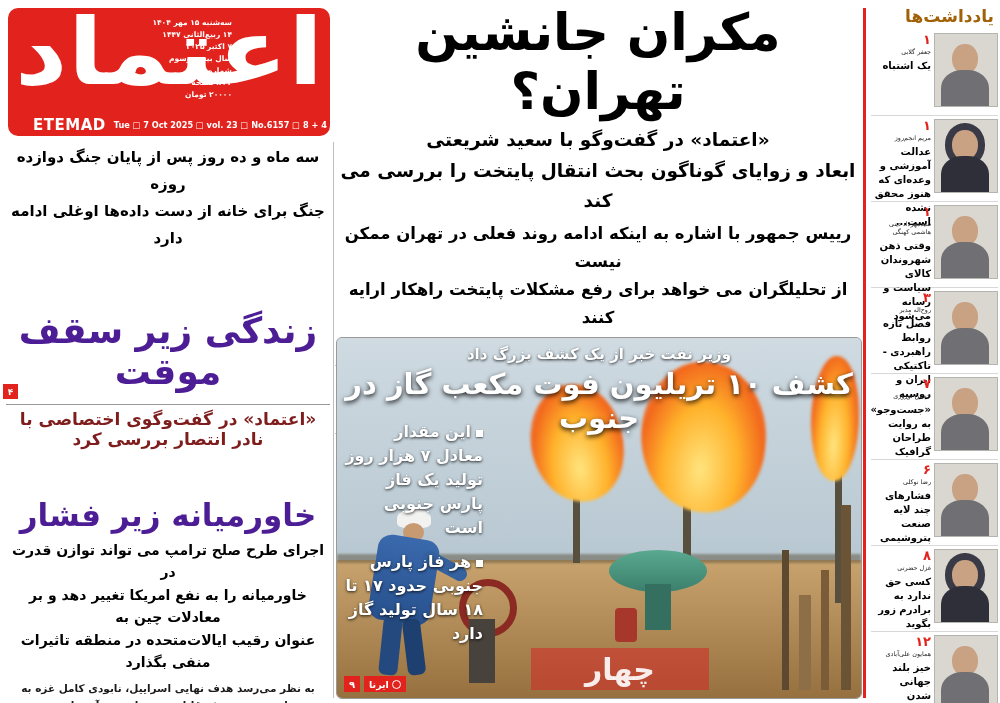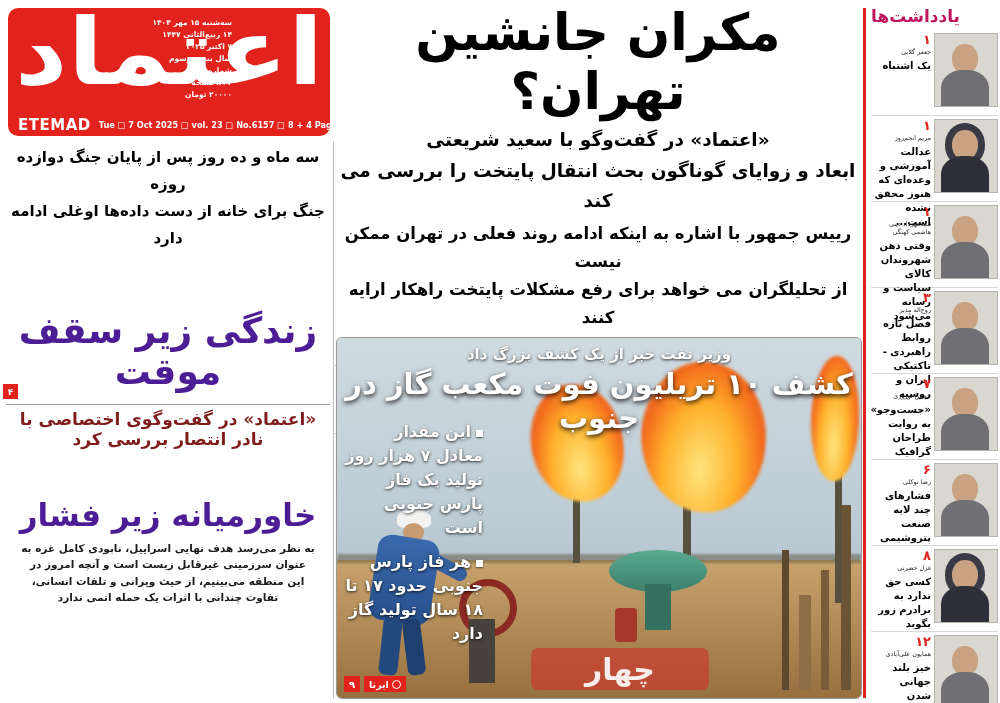--- a/index.html
+++ b/index.html
@@ -4,21 +4,21 @@
 <style>
   html,body{margin:0;padding:0;background:#fff;}
   body{width:1000px;height:703px;overflow:hidden;font-family:"DejaVu Sans",sans-serif;}
   .page{position:relative;width:1000px;height:703px;direction:rtl;background:#fff;}
 
   
   .masthead{position:absolute;left:8px;top:8px;width:322px;height:128px;background:#e2231d;border-radius:10px;overflow:hidden;}
   .calli{position:absolute;left:-6px;top:-14px;width:334px;height:118px;color:#fff;font-size:92px;font-weight:bold;text-align:center;line-height:118px;transform:scaleX(1.12);letter-spacing:-4px;}
   .mh-info{position:absolute;right:98px;top:9px;color:#fff;font-size:7.5px;font-weight:bold;line-height:1.6;text-align:right;}
   .mh-info span{display:block;}
-  .mh-bottom{position:absolute;left:0;right:0;bottom:0;height:22px;display:flex;direction:ltr;align-items:center;padding:0 10px;gap:8px;}
+  .mh-bottom{position:absolute;left:0;right:0;bottom:0;height:22px;display:flex;direction:ltr;align-items:center;padding:0 25px;gap:8px;}
   .mh-latin{color:#fff;font-weight:bold;font-size:15px;letter-spacing:.5px;}
   .mh-en{color:#fff;font-size:8.2px;font-weight:bold;white-space:nowrap;}
 
   
   .vrule{position:absolute;left:333px;top:142px;width:1px;height:556px;background:#bdbdbd;}
   .leftcol{position:absolute;left:6px;top:140px;width:324px;}
   .brief{font-size:15px;font-weight:bold;text-align:center;line-height:1.8;padding:4px 0 6px;color:#000;}
   .section{position:relative;padding:4px 0 12px;}
   .section + .section{border-top:1.5px solid #9a9a9a;}
   .h-big{font-size:36px;font-weight:bold;text-align:center;color:#4c1d95;letter-spacing:-1px;margin-top:48px;}
@@ -73,26 +73,26 @@
   .p4{right:66px;width:7px;height:140px;background:#5d4930;}
   .ph-kicker{position:absolute;left:0;right:0;top:7px;text-align:center;color:#fff;font-weight:bold;font-size:15px;text-shadow:0 1px 3px rgba(0,0,0,.85);}
   .ph-head{position:absolute;left:0;right:0;top:29px;text-align:center;color:#fff;font-weight:bold;font-size:29px;letter-spacing:-1px;text-shadow:0 2px 5px rgba(0,0,0,.9);}
   .ph-bullets{position:absolute;left:8px;top:82px;width:138px;color:#fff;font-weight:bold;font-size:16px;line-height:1.5;text-align:right;text-shadow:0 1px 3px rgba(0,0,0,.85);}
   .ph-bullet{margin-bottom:10px;}
   .sq{display:inline-block;width:7px;height:7px;background:#fff;margin-left:5px;box-shadow:0 1px 2px rgba(0,0,0,.6);}
   .ph-badges{position:absolute;left:7px;bottom:6px;display:flex;direction:ltr;gap:4px;align-items:center;}
   .badge-num{background:#e2231d;color:#fff;font-size:10px;font-weight:bold;width:16px;height:16px;display:flex;align-items:center;justify-content:center;}
   .badge-credit{background:#e2231d;color:#fff;font-size:9.5px;font-weight:bold;height:16px;display:flex;align-items:center;gap:3px;padding:0 5px;}
   .dot{display:inline-block;width:7px;height:7px;border:1.5px solid #fff;border-radius:50%;}
-  .wm{position:absolute;left:37%;bottom:8px;width:178px;height:42px;background:rgba(214,38,38,.55);display:flex;align-items:center;justify-content:center;color:rgba(255,255,255,.9);font-size:30px;font-weight:bold;overflow:hidden;border-radius:7px;}
+  .wm{position:absolute;left:37%;bottom:8px;width:178px;height:42px;background:rgba(214,38,38,.55);display:flex;align-items:center;justify-content:center;color:rgba(255,255,255,.9);font-size:30px;font-weight:bold;overflow:hidden;}
 
   
   .sb-rule{position:absolute;right:134px;top:8px;width:3px;height:690px;background:#e2231d;}
   .sidebar{position:absolute;right:2px;top:4px;width:127px;}
-  .sb-header{color:#be185d;font-size:17px;font-weight:bold;text-align:left;padding:2px 4px 4px 0;}
+  .sb-header{color:#a16207;font-size:17px;font-weight:bold;text-align:right;padding:2px 4px 4px 0;}
   .sb-item{display:flex;direction:rtl;height:80px;border-top:1px solid #d8d8d8;padding-top:3px;margin-top:2px;}
   .sb-item.first{border-top:none;margin-top:0;}
   .sb-photo{flex:none;width:62px;height:72px;background:#d9d7cf;border:1px solid #b5b5b0;position:relative;overflow:hidden;}
   .sb-photo::before{content:"";position:absolute;left:17px;top:10px;width:26px;height:30px;background:#c9a183;border-radius:48%;}
   .sb-photo::after{content:"";position:absolute;left:6px;top:36px;width:48px;height:40px;background:#6f6f74;border-radius:45% 45% 0 0;}
   .sb-photo.hijab::before{box-shadow:0 0 0 7px #3a3a46;}
   .sb-photo.hijab::after{background:#2f2f3a;}
   .sb-text{flex:1;text-align:right;padding:0 3px 0 1px;}
   .sb-num{color:#e2231d;font-size:13px;font-weight:bold;line-height:1;}
   .sb-name{font-size:6.4px;color:#222;margin-top:2px;}
@@ -146,20 +146,25 @@
     </div>
 
     <div class="section">
       <div class="h-big">زندگی زیر سقف موقت</div>
       <div class="pagemark">۴</div>
     </div>
 
     <div class="section">
       <div class="kicker">«اعتماد» در گفت‌وگوی اختصاصی با نادر انتصار بررسی کرد</div>
       <div class="h-big" style="font-size:31px">خاورمیانه زیر فشار</div>
+      <div class="deck" style="font-size:14px">
+        <span>اجرای طرح صلح ترامپ می تواند توازن قدرت در</span>
+        <span>خاورمیانه را به نفع امریکا تغییر دهد و بر معادلات چین به</span>
+        <span>عنوان رقیب ایالات‌متحده در منطقه تاثیرات منفی بگذارد</span>
+      </div>
       <div class="note">به نظر می‌رسد هدف نهایی اسراییل، نابودی کامل غزه به عنوان سرزمینی غیرقابل زیست است و آنچه امروز در این منطقه می‌بینیم، از حیث ویرانی و تلفات انسانی، تفاوت چندانی با اثرات یک حمله اتمی ندارد</div>
 
     </div>
 
   </div>
 
   <div class="photo">
     <div class="sky"></div>
     <div class="ground"></div>
     <div class="horizon"></div>

